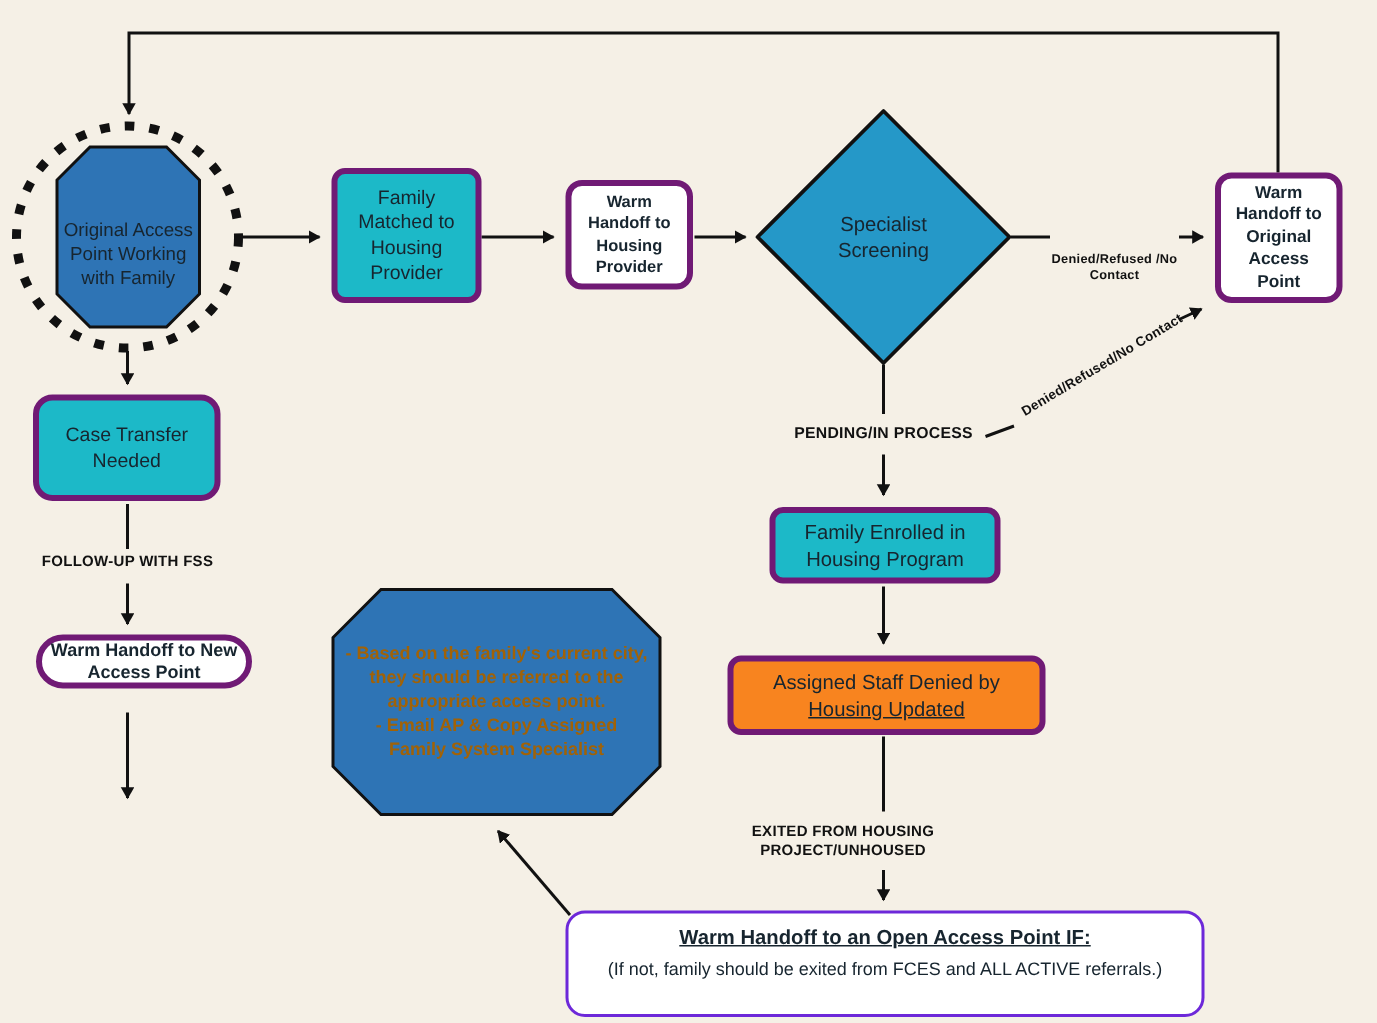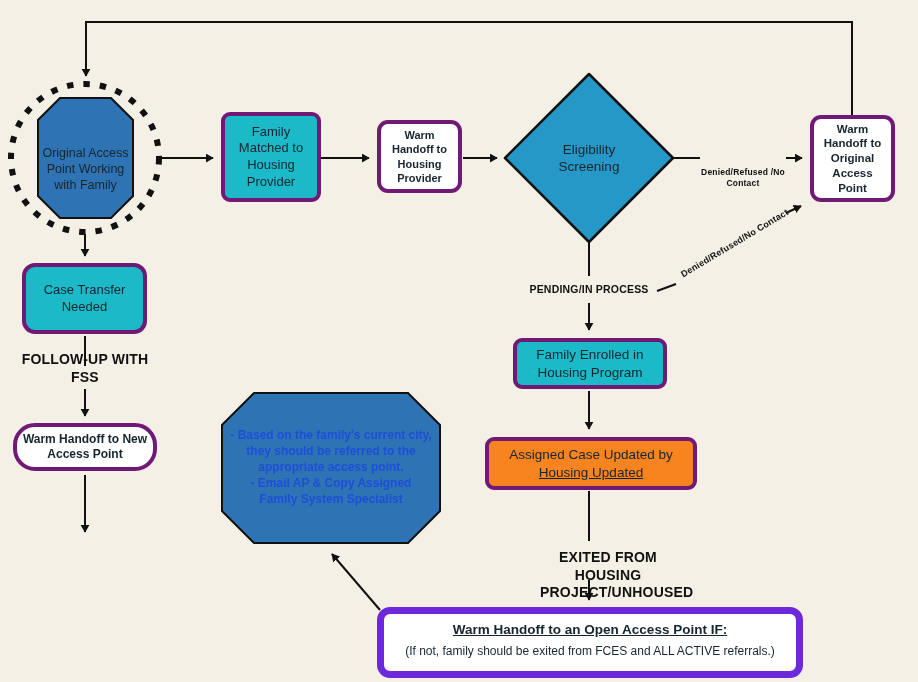--- a/index.html
+++ b/index.html
@@ -26,38 +26,38 @@
   .whitebox{background:#fff;font-weight:bold;}
   .u{text-decoration:underline;}
 
   .n-original{left:38px;top:98px;width:95px;height:142px;font-size:12.5px;}
   .n-matched{left:221px;top:112px;width:100px;height:90px;font-size:13px;padding:4px;}
   .n-wh-housing{left:377px;top:120px;width:85px;height:73px;font-size:11px;border-radius:11px;padding:4px;}
   .n-eligibility{left:505px;top:74px;width:168px;height:168px;font-size:13.5px;}
   .n-eligibility .inner{width:112px;}
   .n-wh-original{left:810px;top:115px;width:85px;height:87px;font-size:11.5px;border-radius:11px;padding:4px;text-align:center;}
   .n-case{left:22px;top:263px;width:125px;height:71px;font-size:13px;border-radius:13px;}
-  .n-wh-new{left:13px;top:423px;width:144px;height:48px;font-size:12px;border-radius:22px;}
+  .n-wh-new{left:24px;top:423px;width:144px;height:36px;font-size:12px;border-radius:22px;}
   .n-staff-new{left:13px;top:540px;width:144px;height:112px;font-size:13px;padding:4px;}
   .n-enrolled{left:513px;top:338px;width:154px;height:51px;font-size:13.5px;}
   .n-staff-provider{left:485px;top:437px;width:212px;height:53px;font-size:13.5px;}
-  .n-note{left:230px;top:400px;width:202px;height:136px;font-size:12px;font-weight:bold;color:#1d4ed8;line-height:1.32;}
-  .n-bottom{left:377px;top:607px;width:426px;height:71px;background:#fff;border:7px solid #6d28d9;border-radius:13px;justify-content:flex-start;padding-top:7px;}
+  .n-note{left:230px;top:400px;width:202px;height:136px;font-size:12px;font-weight:bold;color:#a16207;line-height:1.32;}
+  .n-bottom{left:377px;top:607px;width:426px;height:71px;background:#fff;border:2px solid #6d28d9;border-radius:13px;justify-content:flex-start;padding-top:7px;}
   .bb-title{font-size:13.5px;font-weight:bold;text-decoration:underline;}
   .bb-line{font-size:12.5px;font-weight:bold;margin-top:2px;}
   .bb-italic{font-size:12px;margin-top:6px;}
 
   .elabel{
     position:absolute;text-align:center;font-weight:bold;color:#111;line-height:1.25;
     letter-spacing:.2px;
   }
   .l-denied-top{left:701px;top:167px;width:84px;font-size:8.5px;}
   .l-pending{left:519px;top:283px;width:140px;font-size:10.5px;}
-  .l-follow{left:10px;top:351px;width:150px;font-size:14px;}
-  .l-exited{left:540px;top:549px;width:136px;font-size:14px;}
+  .l-follow{left:10px;top:369px;width:150px;font-size:10px;}
+  .l-exited{left:494px;top:549px;width:136px;font-size:10px;}
   .l-denied-diag{left:660px;top:238px;width:150px;font-size:9px;transform:rotate(-31deg);}
 </style>
 </head>
 <body>
 
 <div class="stage">
 
   <svg class="wires" viewBox="0 0 918 682">
     <defs>
       <marker id="ah" markerWidth="10" markerHeight="10" refX="7.2" refY="4.5" orient="auto" markerUnits="userSpaceOnUse">
@@ -96,34 +96,34 @@
     <polygon class="shape shape-navy" points="254,393 408,393 440,425 440,511 408,543 254,543 222,511 222,425"></polygon>
   </svg>
 
   <div class="node n-original">Original Access Point Working with Family</div>
 
   <div class="node rect teal n-matched">Family Matched to Housing Provider</div>
 
   <div class="node rect whitebox n-wh-housing">Warm Handoff to Housing Provider</div>
 
   <div class="node n-eligibility">
-    <div class="inner">Eligibility Screening</div>
+    <div class="inner">Specialist Screening</div>
   </div>
 
   <div class="node rect whitebox n-wh-original">Warm Handoff to Original Access Point</div>
 
   <div class="node rect teal n-case">Case Transfer Needed</div>
 
   <div class="node rect whitebox n-wh-new">Warm Handoff to New Access Point</div>
 
 
   <div class="node rect teal n-enrolled">Family Enrolled in Housing Program</div>
 
   <div class="node rect orange n-staff-provider">
-    <div><span>Assigned Case Updated by </span><span class="u">Housing Updated</span></div>
+    <div><span>Assigned Staff Denied by </span><span class="u">Housing Updated</span></div>
   </div>
 
   <div class="node n-note">
     <div>- Based on the family's current city, they should be referred to the appropriate access point.</div>
     <div>- Email AP &amp; Copy Assigned Family System Specialist</div>
   </div>
 
   <div class="node n-bottom">
     <div class="bb-title">Warm Handoff to an Open Access Point IF:</div>
     <div class="bb-italic">(If not, family should be exited from FCES and ALL ACTIVE referrals.)</div>

